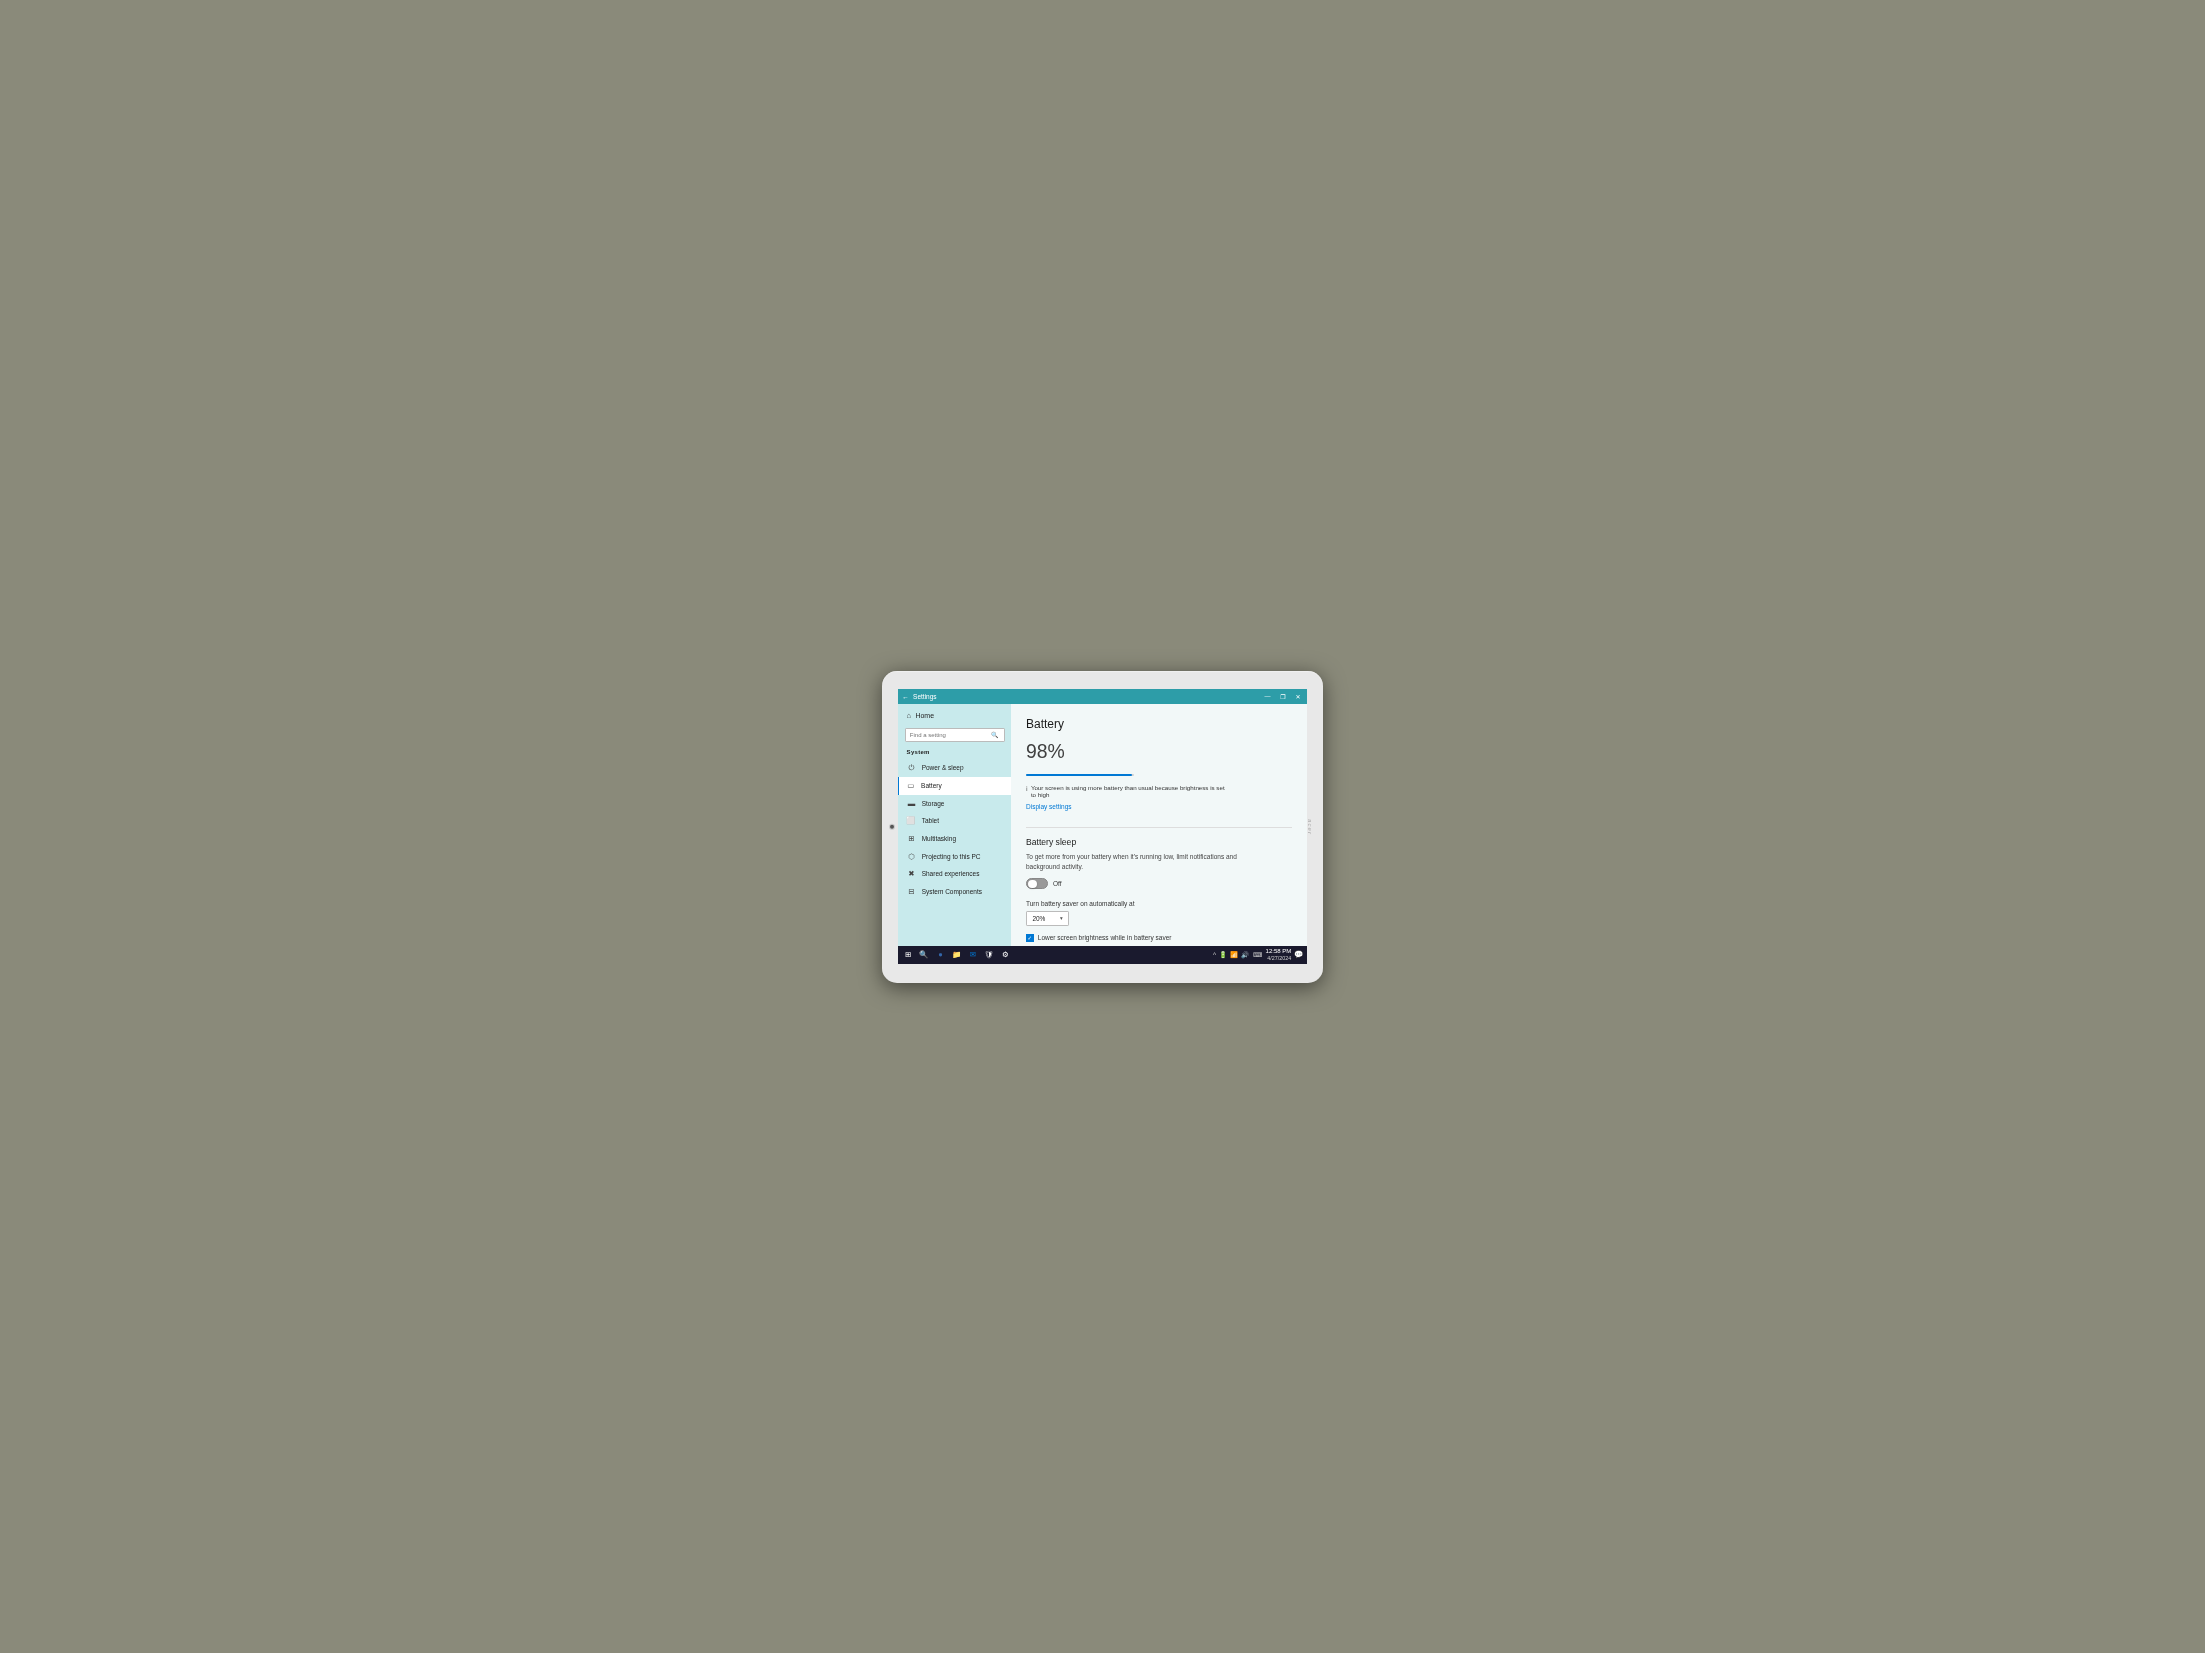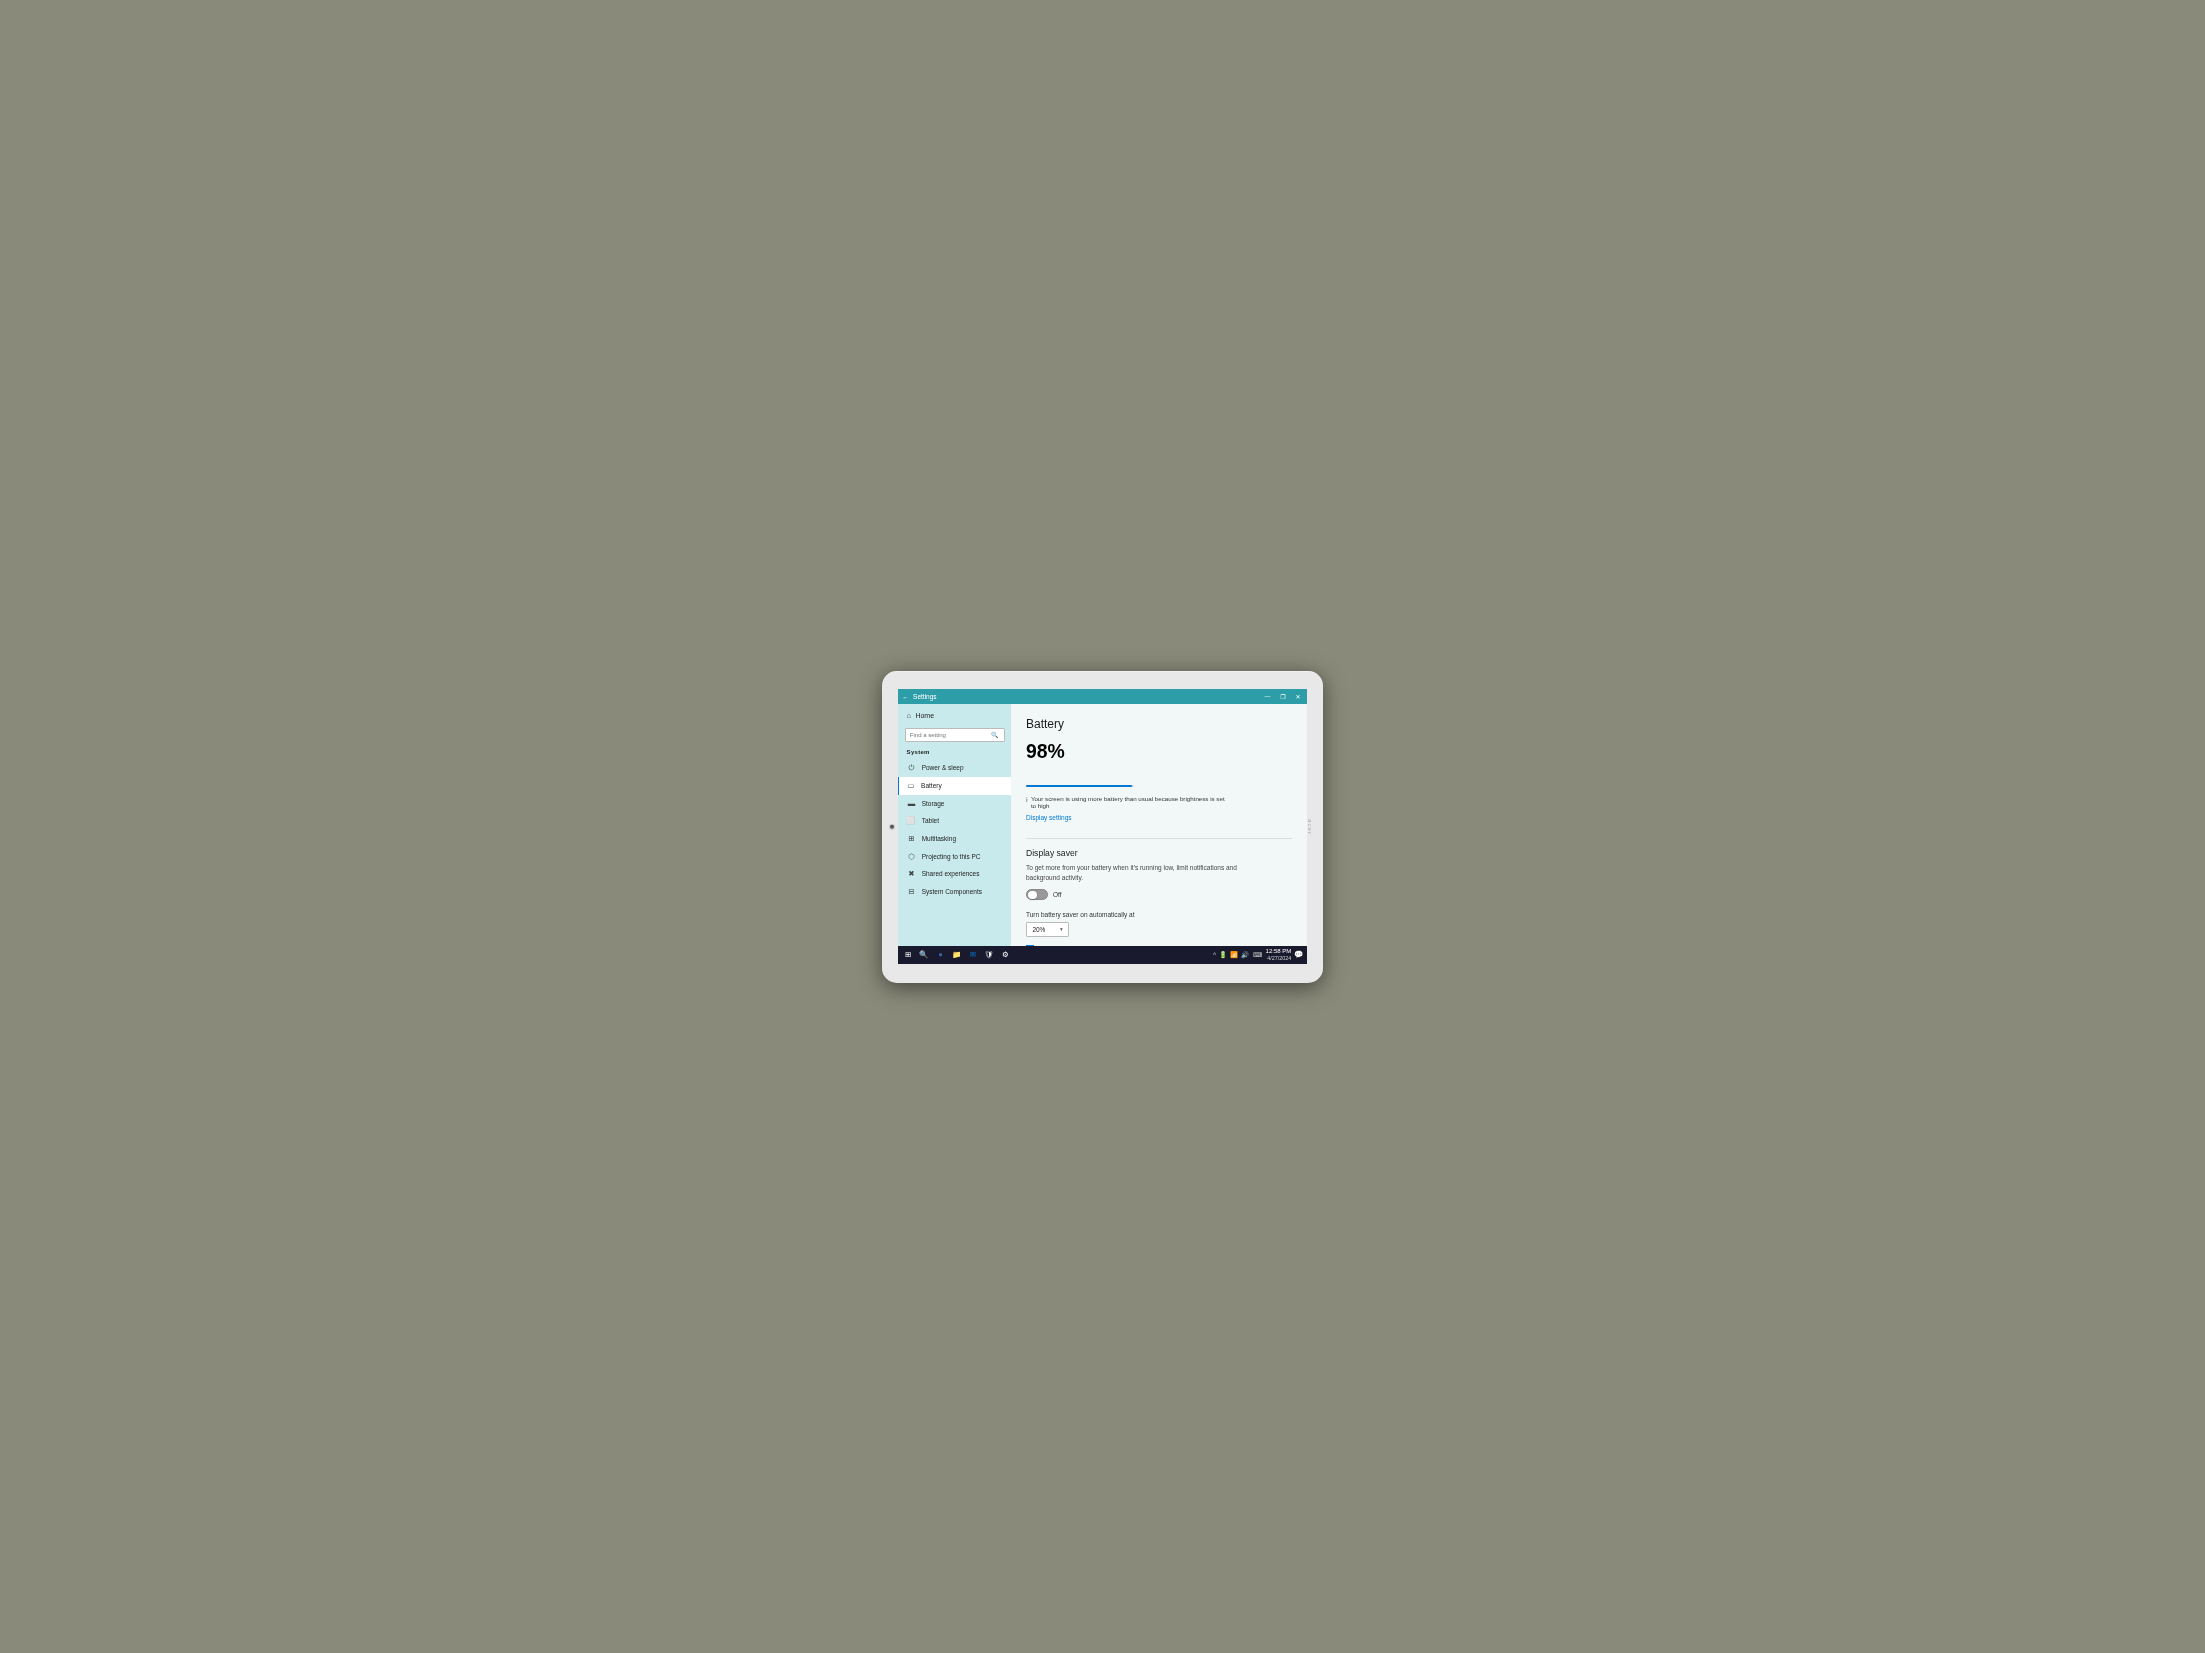--- a/index.html
+++ b/index.html
@@ -194,23 +194,23 @@
 
     .content-title {
       font-size: 12px;
       font-weight: 300;
       color: #1a1a1a;
       margin-bottom: 8.6px;
     }
 
     .battery-percent {
       font-size: 19.4px;
-      font-weight: 700;
-      color: #000000;
-      margin-bottom: 22px;
+      font-weight: 400;
+      color: #404040;
+      margin-bottom: 11px;
     }
 
     .battery-bar-container {
       width: 108px;
       height: 2.7px;
       background: #d0d0d0;
       border-radius: 1.6px;
       margin-bottom: 7.5px;
     }
 
@@ -522,21 +522,21 @@
 
         <div class="battery-warning">
           <span class="info-icon">ℹ</span>
           <span>Your screen is using more battery than usual because brightness is set to high</span>
         </div>
 
         <a class="display-settings-link">Display settings</a>
 
         <hr class="section-divider">
 
-        <h2 class="section-title">Display saver</h2>
+        <h2 class="section-title">Battery sleep</h2>
 
         <p class="section-desc">To get more from your battery when it's running low, limit notifications and background activity.</p>
 
         <div class="toggle-row">
           <div class="toggle">
             <div class="toggle-knob"></div>
           </div>
           <span class="toggle-label">Off</span>
         </div>
 

